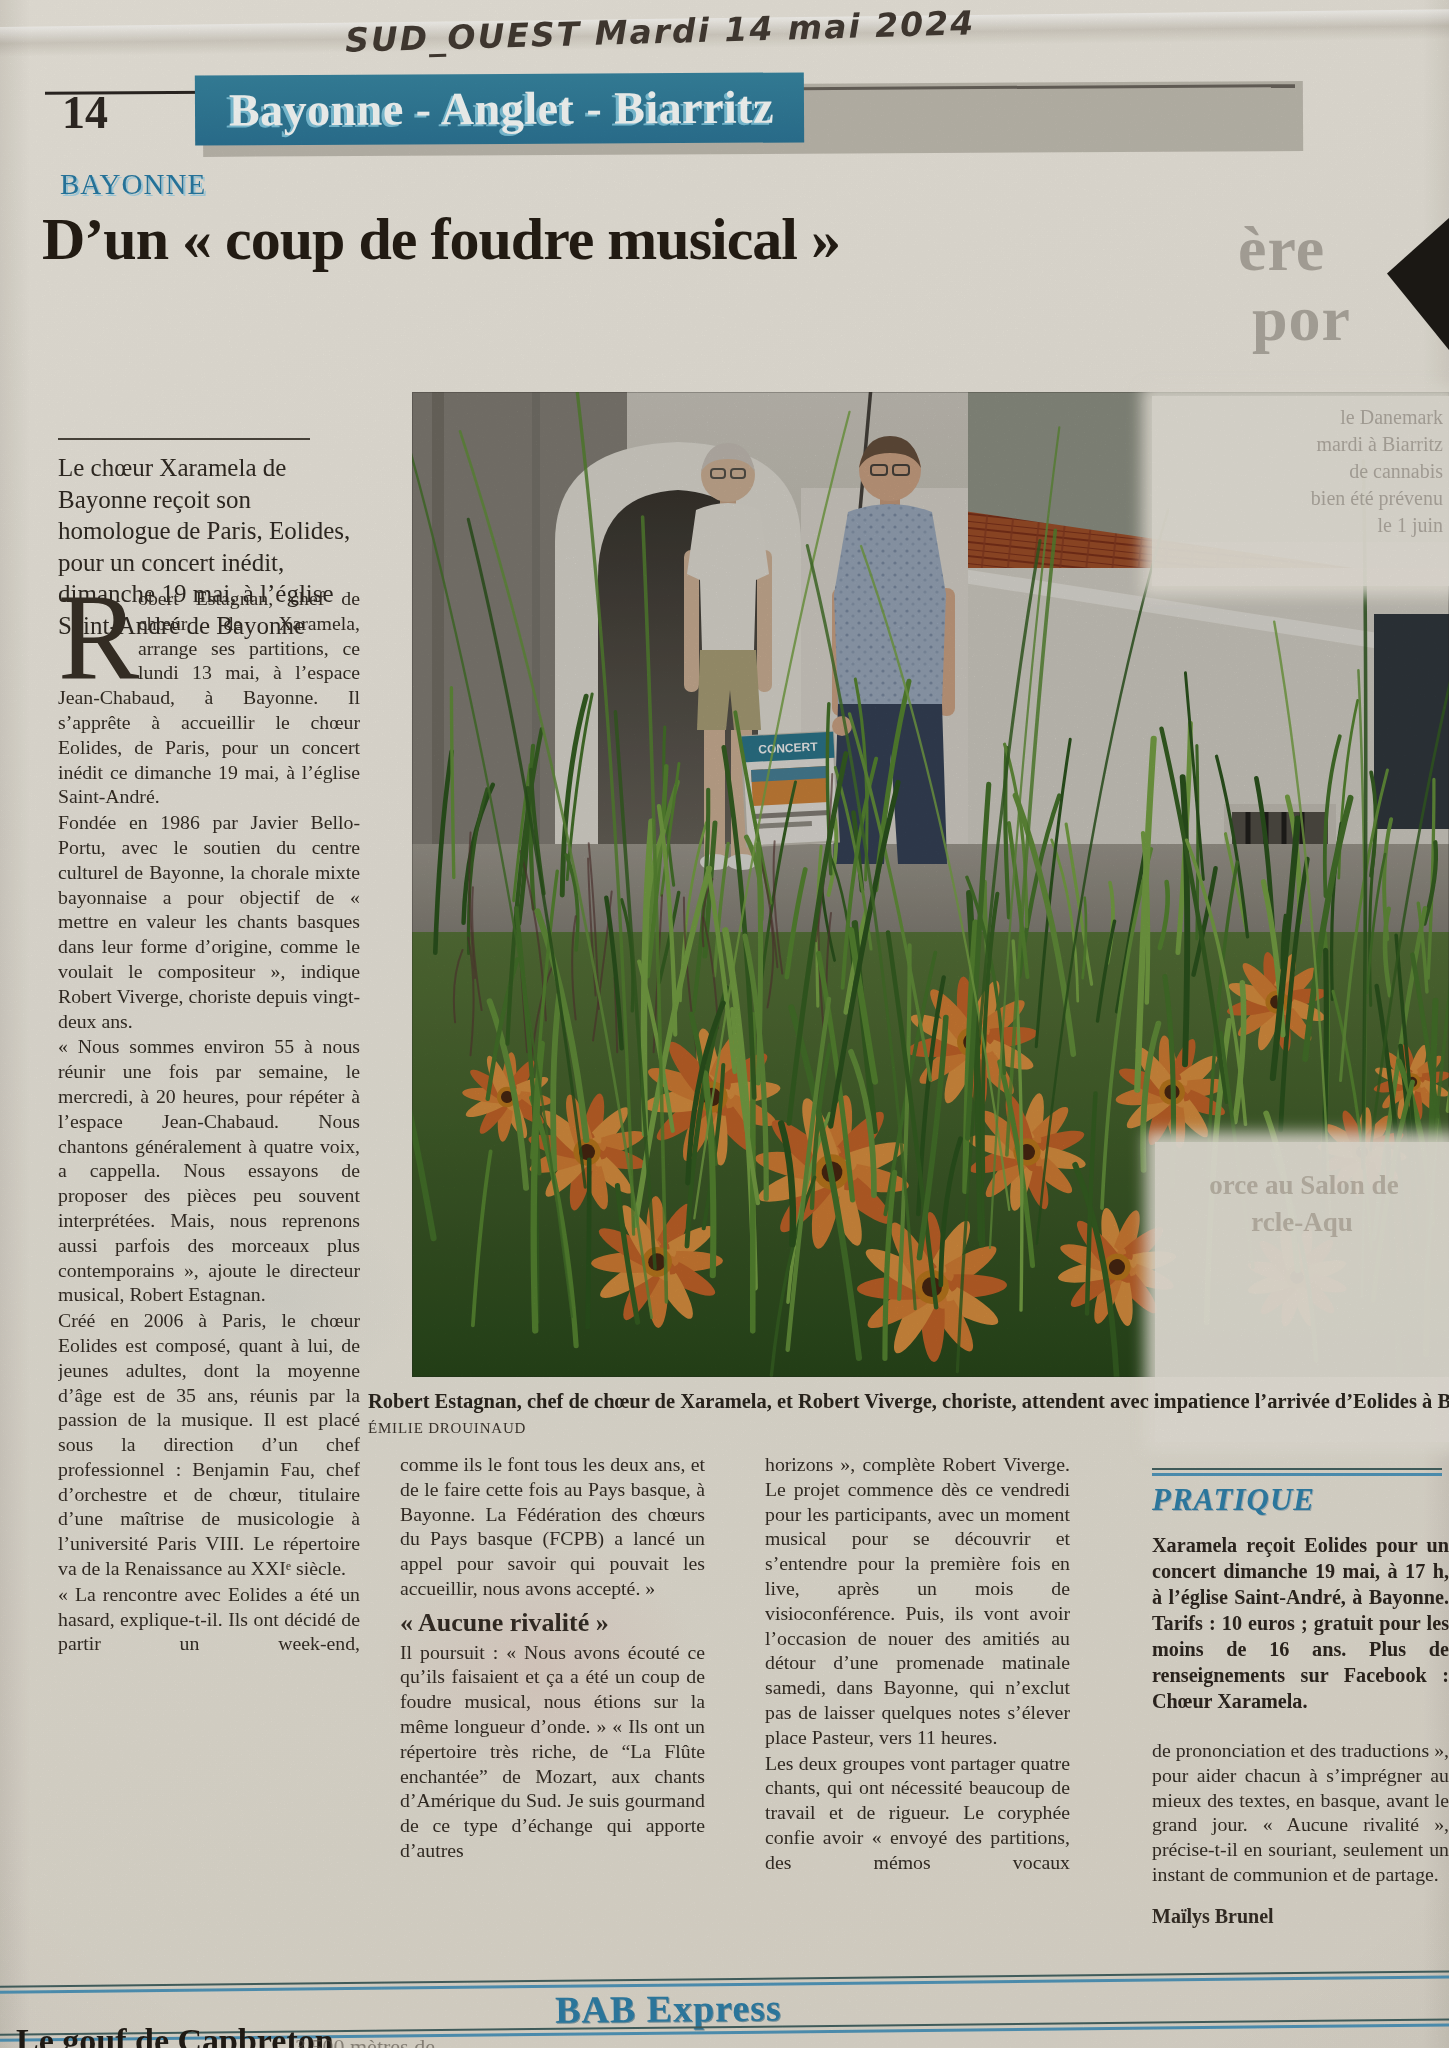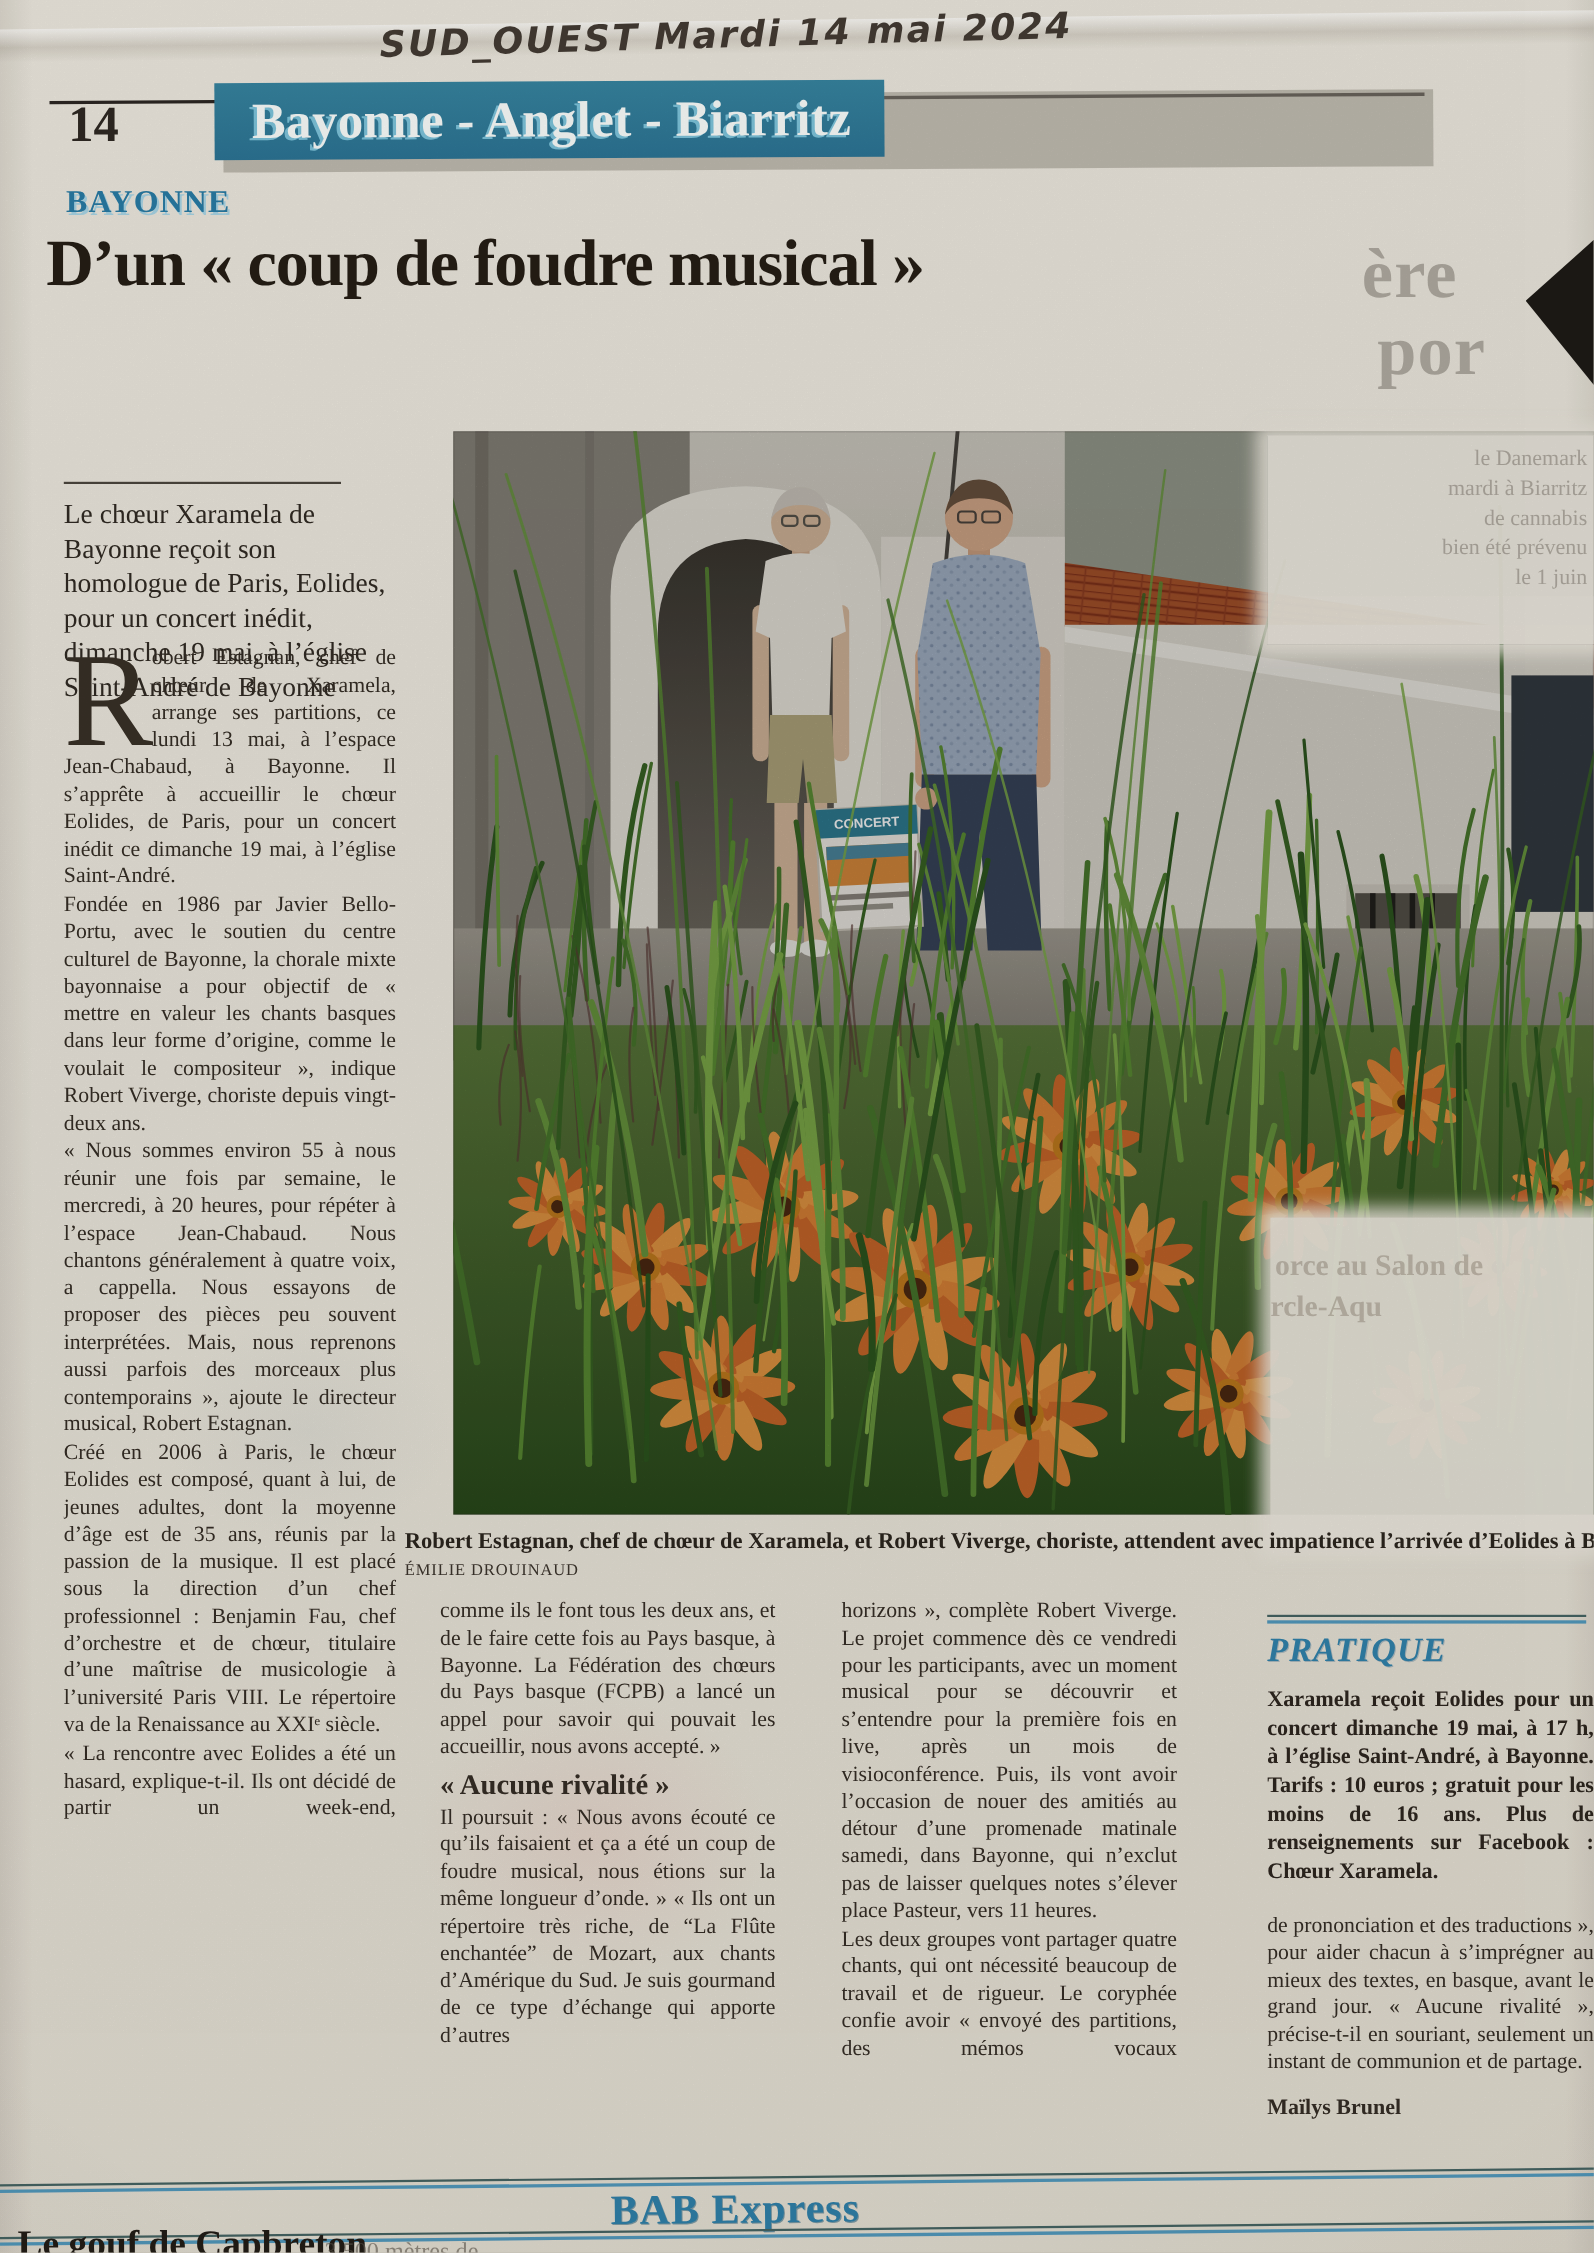--- a/index.html
+++ b/index.html
@@ -23,21 +23,21 @@
   
   .handwrite{font-family:"DejaVu Sans",sans-serif;font-style:italic;font-weight:600;
      color:#423a32;font-size:33px;letter-spacing:2px;transform:rotate(-1.6deg);white-space:nowrap;}
   
   .toprule{height:3px;background:#2b2622;transform:rotate(-0.35deg);}
   .pageno{font-weight:bold;font-size:46px;color:#2e2822;}
   .banner-shadow{background:rgba(150,144,133,.55);}
   .banner{background:linear-gradient(180deg,#35809b,#2b7190);color:#f3f6f4;
      font-weight:bold;font-size:46px;letter-spacing:.5px;line-height:70px;padding-left:34px;
      text-shadow:-3px 2px 0 rgba(135,203,224,.85);white-space:nowrap;}
-  .kicker{font-weight:bold;font-size:29px;letter-spacing:1px;color:#2878a0;
+  .kicker{font-weight:normal;font-size:29px;letter-spacing:1px;color:#2878a0;
      text-shadow:2px 2px 0 rgba(140,200,225,.75);}
   .headline{font-weight:bold;font-size:60px;line-height:66px;letter-spacing:-1px;color:#241d15;white-space:nowrap;}
   .standfirst{font-size:25px;line-height:31.5px;color:#2f2922;}
   .thinrule{height:2px;background:#4a443c;}
   
   .colp{font-size:19.8px;line-height:24.8px;text-align:justify;}
   .colp p{margin:0 0 1px 0;}
   .cont{text-align-last:justify;}
   .dropcap{float:left;font-size:122px;line-height:97px;height:97px;width:74px;color:#372f26;
      font-weight:500;margin:2px 6px 0 0;text-align:center;}
@@ -649,21 +649,21 @@
 
   <div class="abs paperpatch" style="left:1152px;top:396px;width:297px;height:190px;">
     <div class="ghost ghost-line" style="padding:8px 6px 0 24px;">
       <div>le Danemark</div>
       <div>mardi à Biarritz</div>
       <div>de cannabis</div>
       <div>bien été prévenu</div>
       <div>le 1 juin</div>
     </div>
   </div>
-  <div class="abs paperpatch" style="left:1155px;top:1107px;width:294px;height:300px;">
+  <div class="abs paperpatch" style="left:1155px;top:1142px;width:294px;height:300px;text-align:center;">
     <div class="ghost-mid" style="margin:28px 0 6px 4px;">orce au Salon de</div>
     <div class="ghost-mid" style="margin-left:0;">rcle-Aqu</div>
   </div>
 
   <div class="abs caption" style="left:368px;top:1390px;width:1081px;">Robert Estagnan, chef de chœur de Xaramela, et Robert Viverge, choriste, attendent avec impatience l’arrivée d’Eolides à Bayonne.</div>
   <div class="abs credit" style="left:368px;top:1420px;">ÉMILIE DROUINAUD</div>
 
   <div class="abs colp" style="left:400px;top:1452px;width:305px;height:460px;overflow:hidden;">
     <p>comme ils le font tous les deux ans, et de le faire cette fois au Pays basque, à Bayonne. La Fédération des chœurs du Pays basque (FCPB) a lancé un appel pour savoir qui pouvait les accueillir, nous avons accepté. »</p>
     <p class="subhead">« Aucune rivalité »</p>

